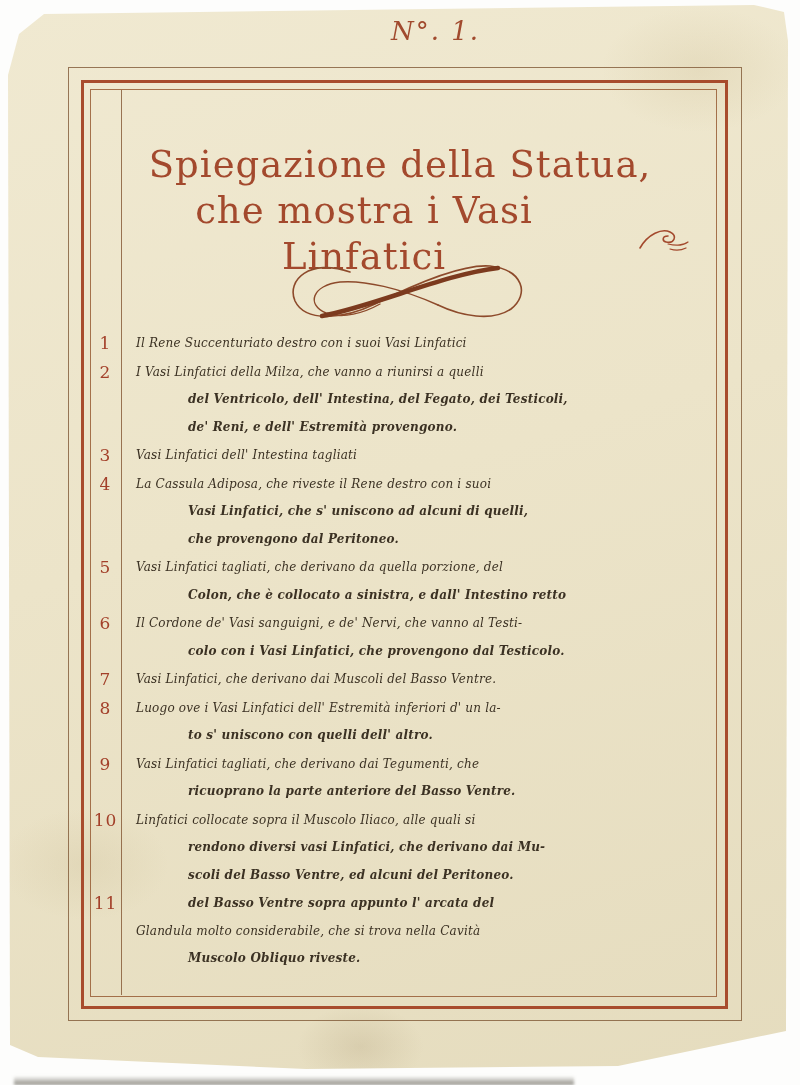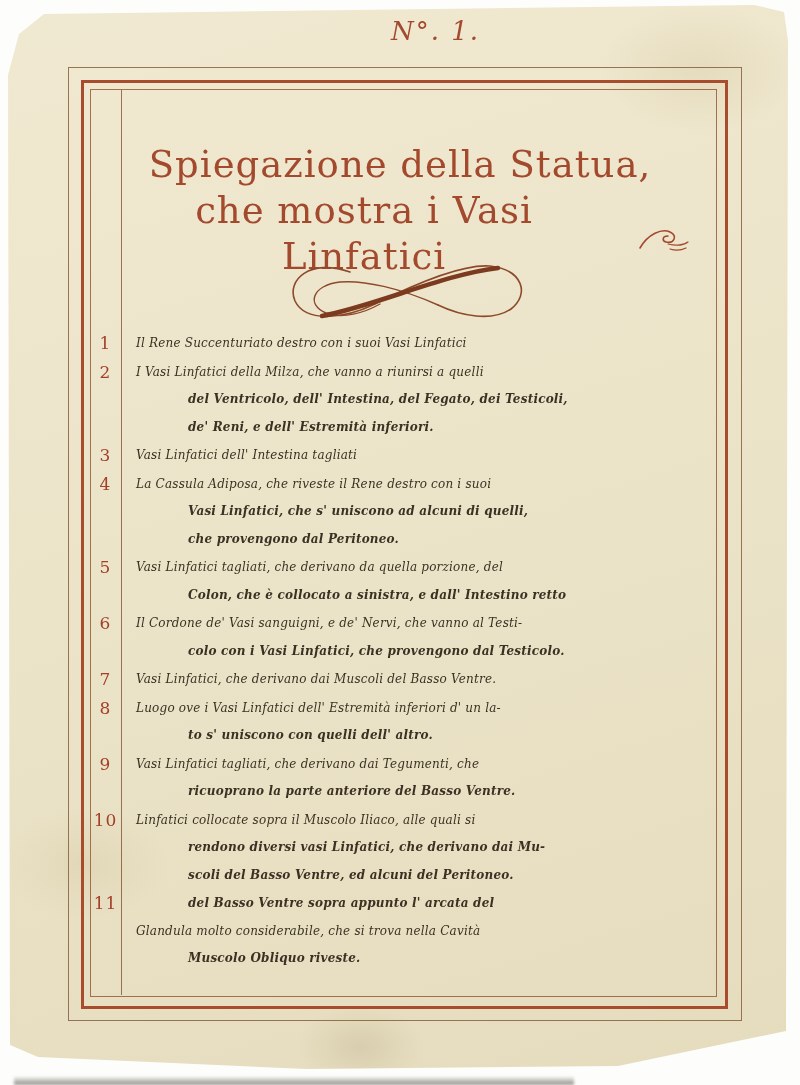--- a/index.html
+++ b/index.html
@@ -95,21 +95,21 @@
     <div class="lines">
         <div class="line">Il Rene Succenturiato destro con i suoi Vasi Linfatici</div>
       </div>
   </div>
 
   <div class="row">
     <div class="num">2</div>
     <div class="lines">
         <div class="line">I Vasi Linfatici della Milza, che vanno a riunirsi a quelli</div>
         <div class="line cont">del Ventricolo, dell' Intestina, del Fegato, dei Testicoli,</div>
-        <div class="line cont">de' Reni, e dell' Estremità inferiori.</div>
+        <div class="line cont">de' Reni, e dell' Estremità provengono.</div>
       </div>
   </div>
 
   <div class="row">
     <div class="num">3</div>
     <div class="lines">
         <div class="line">Vasi Linfatici dell' Intestina tagliati</div>
       </div>
   </div>
 

